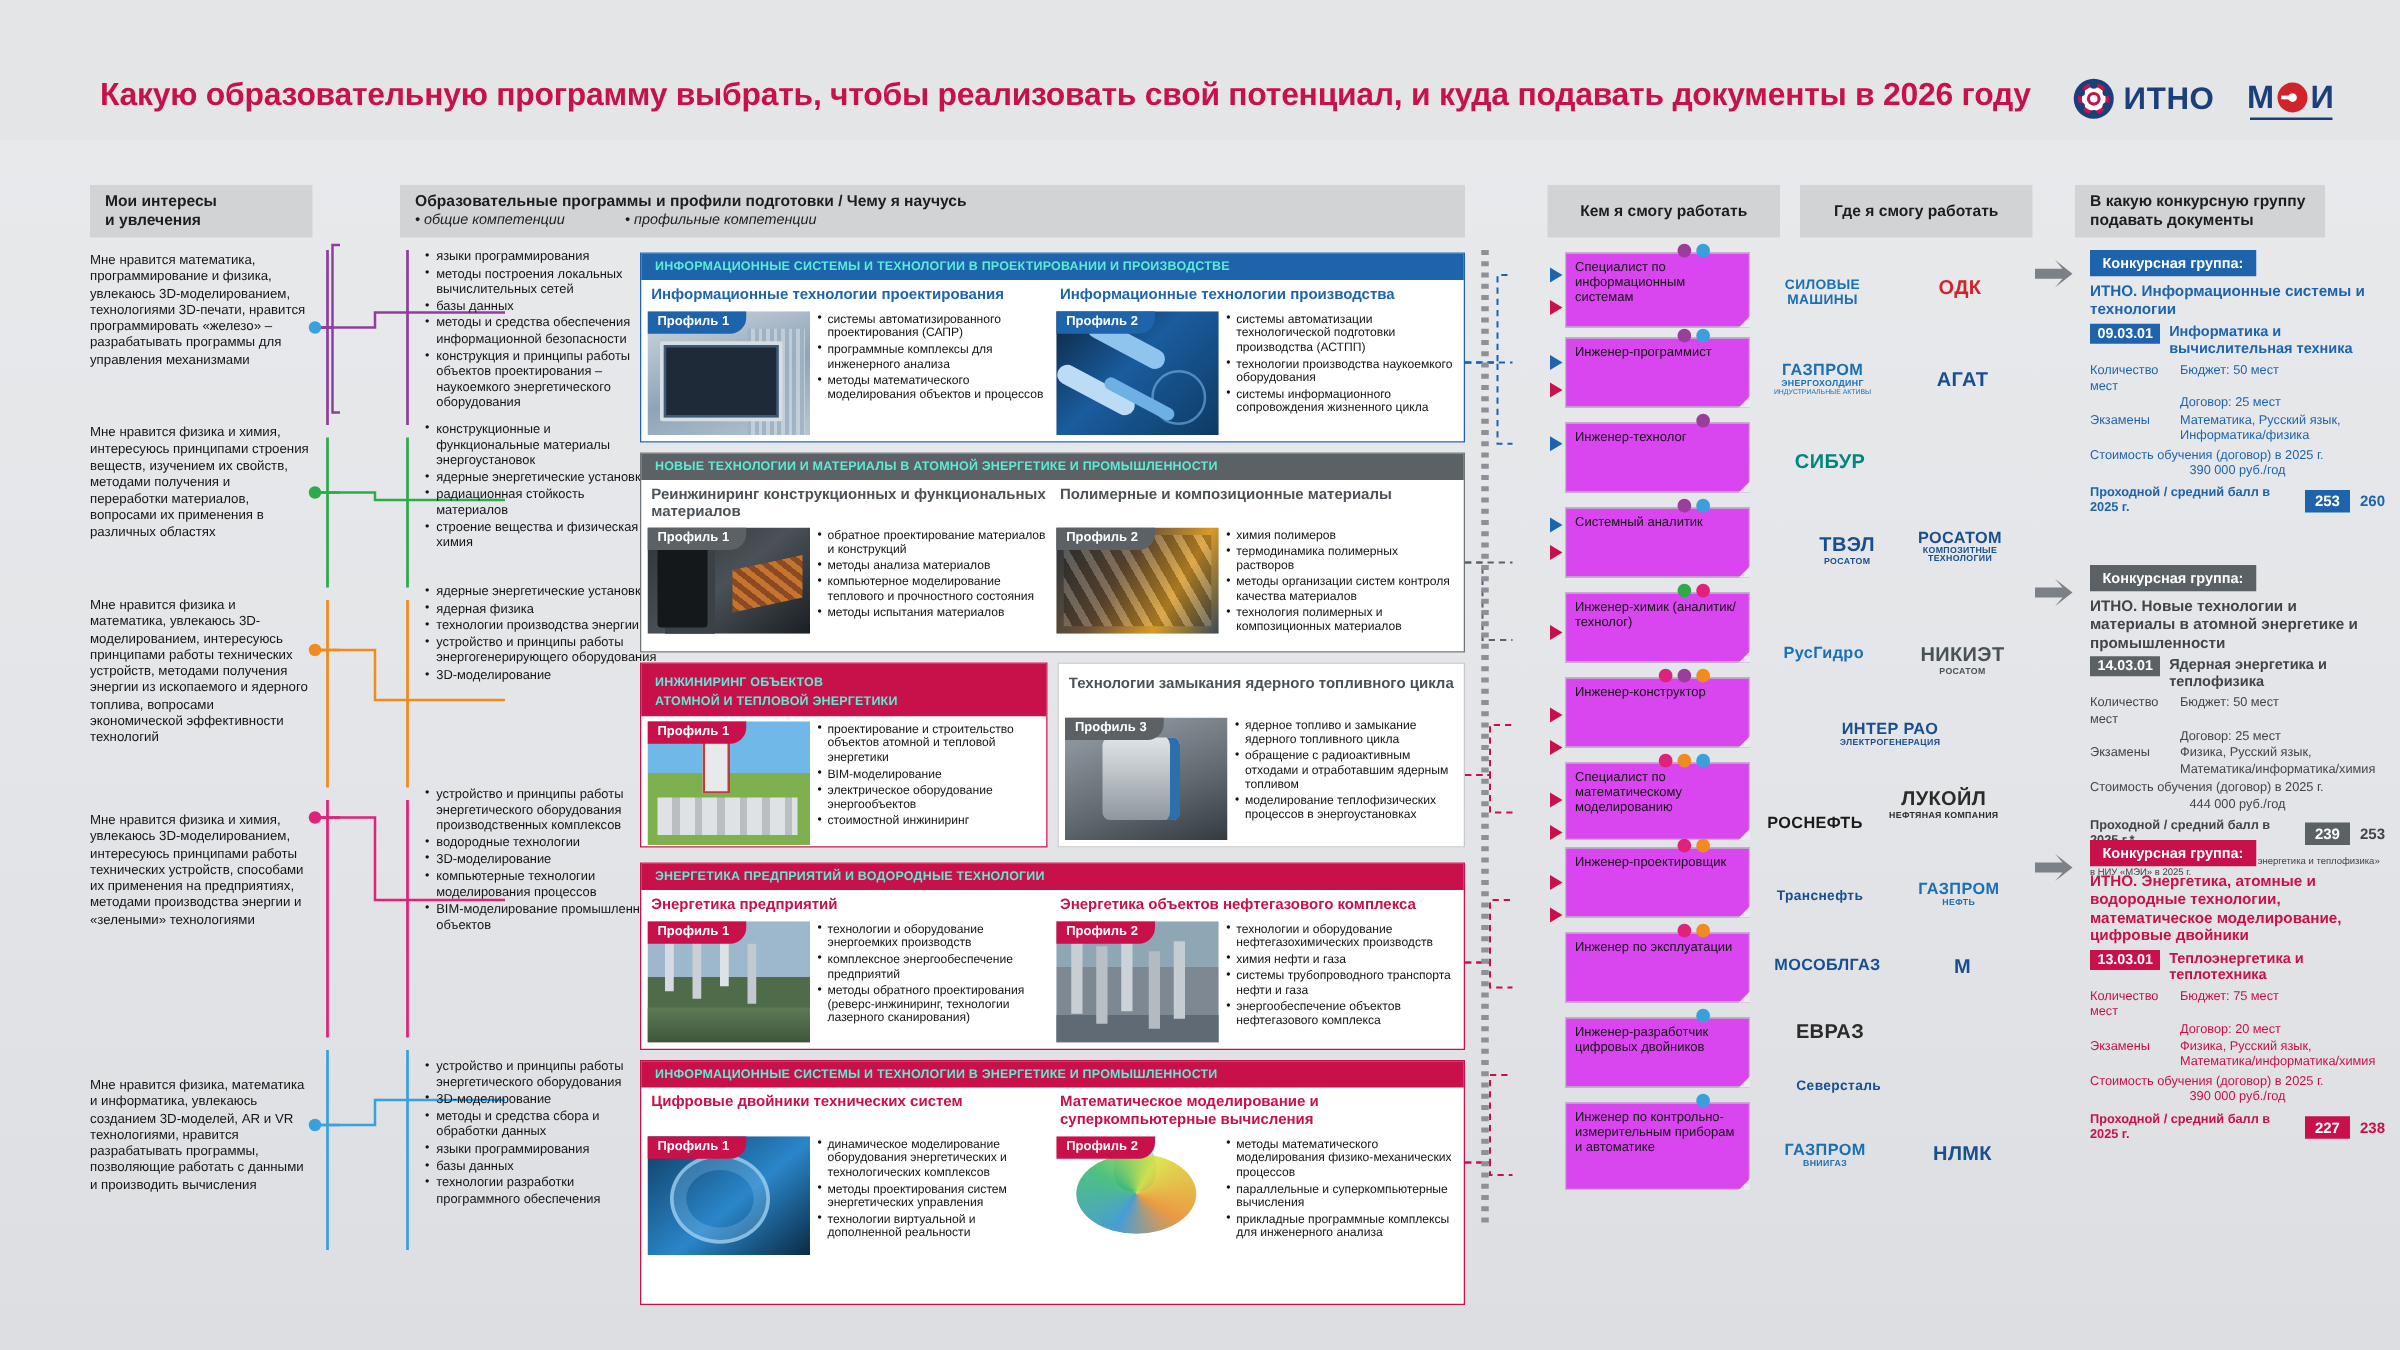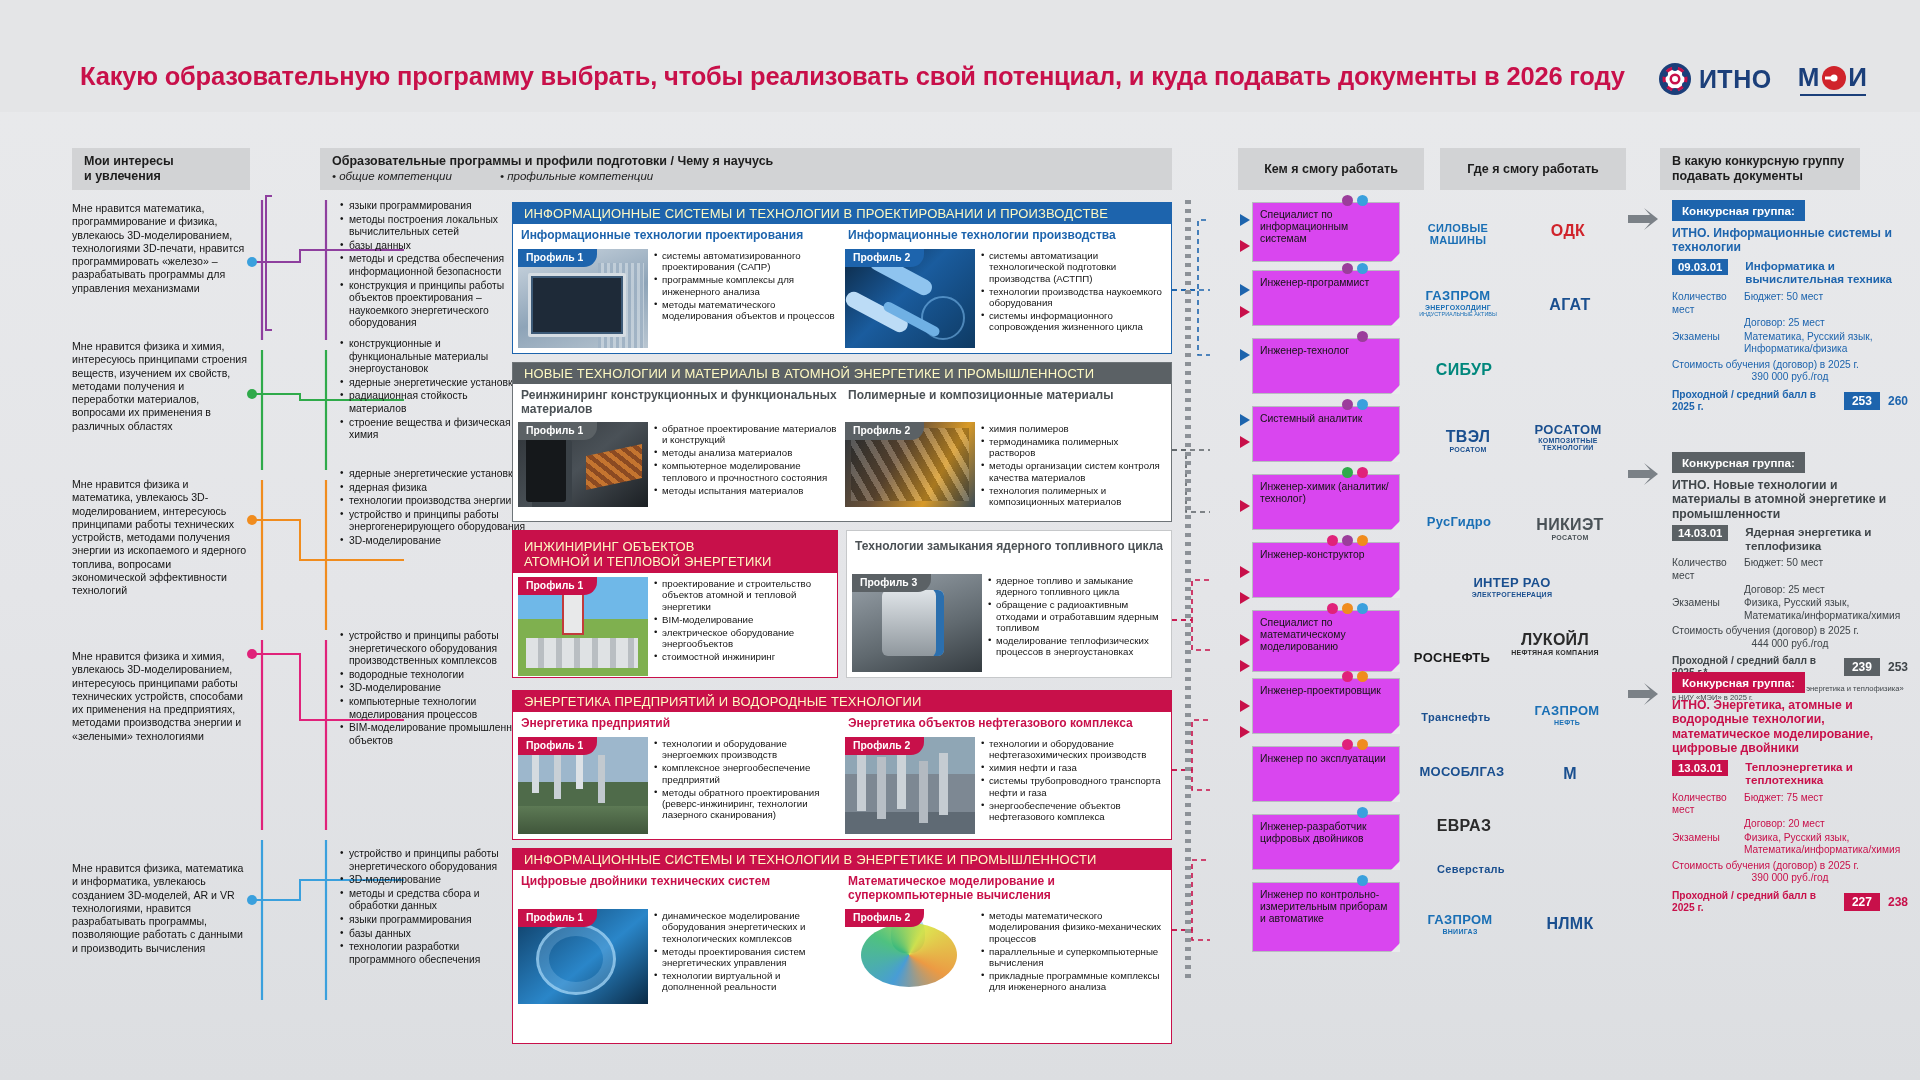--- a/index.html
+++ b/index.html
@@ -38,21 +38,21 @@
   
   .comp{position:absolute;left:327px;width:186px;font-size:10.3px;line-height:12.6px;color:#141414;margin-left:13px;}
   .comp ul{margin:0;padding:0;list-style:none;}
   .comp li{position:relative;padding-left:9px;margin-bottom:1px;}
   .comp li:before{content:"•";position:absolute;left:0;top:-1px;font-size:10px;}
 
   
   .prog{position:absolute;box-sizing:border-box;}
   .prog-title{
     height:21px;display:flex;align-items:center;padding-left:11px;
-    color:#fef9c3;font-size:13px;font-weight:normal;letter-spacing:.15px;
+    color:#5eead4;font-size:10px;font-weight:bold;letter-spacing:.15px;
   }
   .prog-body{display:flex;box-sizing:border-box;padding:4px 5px 5px 5px;gap:6px;}
   .half{flex:1;display:flex;flex-direction:column;min-width:0;}
   .half-h{font-size:12px;font-weight:bold;line-height:13.6px;margin:1px 0 4px 3px;min-height:16px;}
   .half-in{display:flex;gap:6px;flex:1;min-height:0;}
   .thumb{position:relative;width:130px;flex:0 0 130px;overflow:hidden;}
   .thumb .tag{
     position:absolute;left:0;top:0;z-index:3;
     color:#fff;font-size:10.4px;font-weight:bold;
     padding:3px 14px 4px 8px;
@@ -127,21 +127,21 @@
 
   
   .companies{position:absolute;left:1400px;top:196px;width:222px;height:820px;}
   .logo-box{position:absolute;display:flex;align-items:center;justify-content:center;text-align:center;}
   .lg-t{font-weight:bold;letter-spacing:.3px;}
 
   
   .cg{position:absolute;left:1672px;width:236px;box-sizing:border-box;}
   .cg-hdr{color:#fff;font-size:11.6px;font-weight:bold;padding:4px 10px;display:inline-block;}
   .cg-name{font-size:12.2px;font-weight:bold;line-height:14.4px;margin:5px 0 4px 0;}
-  .cg-code-row{display:flex;gap:17px;align-items:flex-start;margin-bottom:5px;}
+  .cg-code-row{display:flex;gap:7px;align-items:flex-start;margin-bottom:5px;}
   .cg-code{color:#fff;font-size:11.4px;font-weight:bold;padding:2px 6px;white-space:nowrap;}
   .cg-dir{font-size:11.6px;font-weight:bold;line-height:13.6px;}
   .cg-tbl{font-size:10.2px;line-height:12.6px;}
   .cg-row{display:flex;gap:6px;margin-bottom:1px;}
   .cg-k{width:66px;flex:0 0 66px;}
   .cg-v{flex:1;}
   .cg-cost{font-size:10.2px;line-height:12.4px;margin-top:3px;}
   .cg-cost .val{display:block;text-align:center;}
   .cg-score{display:flex;align-items:center;gap:8px;margin-top:5px;}
   .cg-score .lbl{font-size:10.2px;line-height:12.2px;font-weight:bold;flex:1;}
@@ -664,21 +664,21 @@
       <div class="logo-box" style="left: 122px; top: 70px; width: 96px; height: 78px;">
         <div>
           <div class="lg-t" style="color: rgb(26, 79, 143); font-size: 16px; line-height: 1.05;">АГАТ</div>
         </div>
       </div>
       <div class="logo-box" style="left: 8px; top: 152px; width: 112px; height: 44px;">
         <div>
           <div class="lg-t" style="color: rgb(0, 135, 124); font-size: 16px; line-height: 1.05;">СИБУР</div>
         </div>
       </div>
-      <div class="logo-box" style="left: 20px; top: 206px; width: 96px; height: 78px;">
+      <div class="logo-box" style="left: 4px; top: 206px; width: 96px; height: 78px; justify-content: flex-end;">
         <div>
           <div class="lg-t" style="color: rgb(26, 79, 143); font-size: 16px; line-height: 1.05;">ТВЭЛ</div>
           <div style="font-size: 7px; color: rgb(26, 79, 143); font-weight: bold; letter-spacing: 0.3px; margin-top: 1px;">РОСАТОМ</div>
         </div>
       </div>
       <div class="logo-box" style="left: 118px; top: 198px; width: 100px; height: 86px;">
         <div>
           <div class="lg-t" style="color: rgb(26, 79, 143); font-size: 13px; line-height: 1.05;">РОСАТОМ</div>
           <div style="font-size: 7px; color: rgb(26, 79, 143); font-weight: bold; letter-spacing: 0.3px; margin-top: 1px;">КОМПОЗИТНЫЕ ТЕХНОЛОГИИ</div>
         </div>

